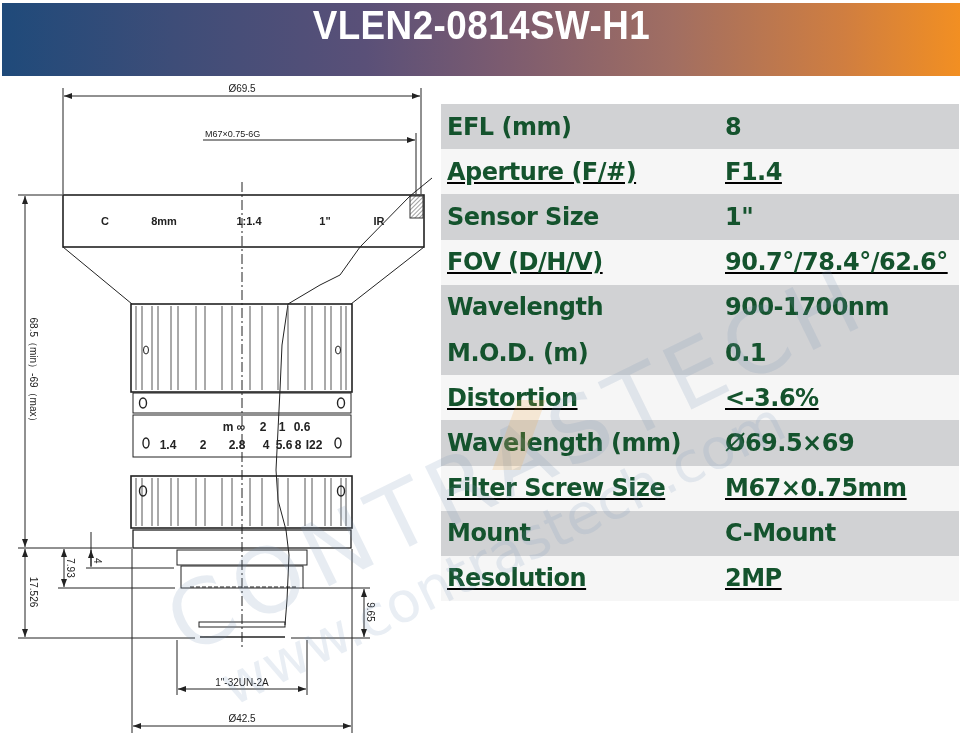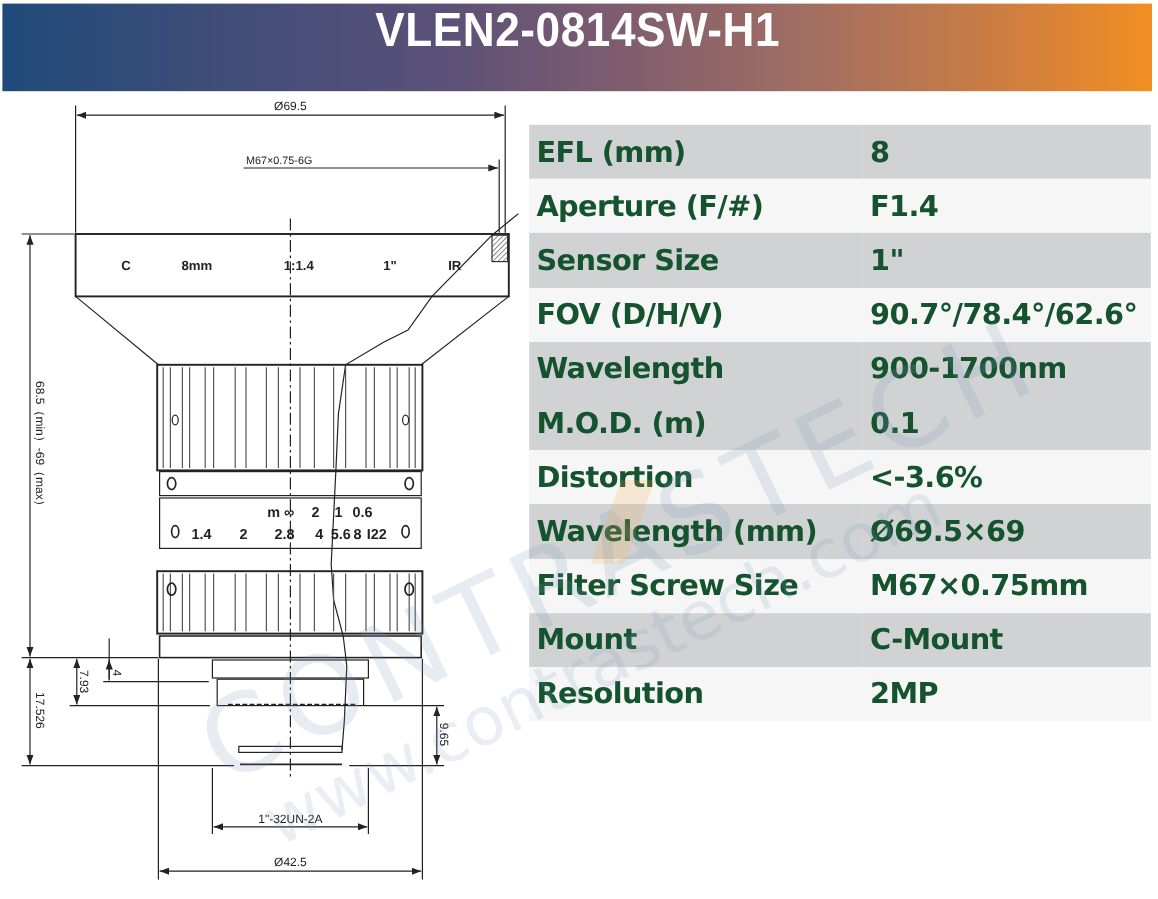--- a/index.html
+++ b/index.html
@@ -14,21 +14,21 @@
     font-size: 40px; letter-spacing: 0.5px; transform: scaleX(0.92);
   }
   .drawing { position: absolute; left: 0; top: 78px; width: 440px; height: 671px; }
   .drawing svg { position: absolute; left: 0; top: 0; }
   .spec-table {
     position: absolute; left: 441px; top: 104px; width: 518px;
     border-collapse: collapse; font-family: "DejaVu Sans", sans-serif;
   }
   .spec-row { height: 45.2px; }
   .spec-row.odd { background: #d1d2d4; }
-  .spec-row.even { background: #f6f6f6; }
+  .spec-row.even { background: #f6f6f6; text-decoration: underline; }
   .spec-label, .spec-value {
     font-weight: bold; font-size: 24px; color: #14532d; white-space: nowrap;
     padding: 0; vertical-align: middle; letter-spacing: -0.5px;
   }
   .spec-label { padding-left: 6px; width: 272px; }
   .spec-value { padding-left: 6px; }
   .watermark {
     position: absolute; pointer-events: none; color: rgba(120,150,185,0.18);
     font-family: "DejaVu Sans", sans-serif; white-space: nowrap;
     transform-origin: left top;

